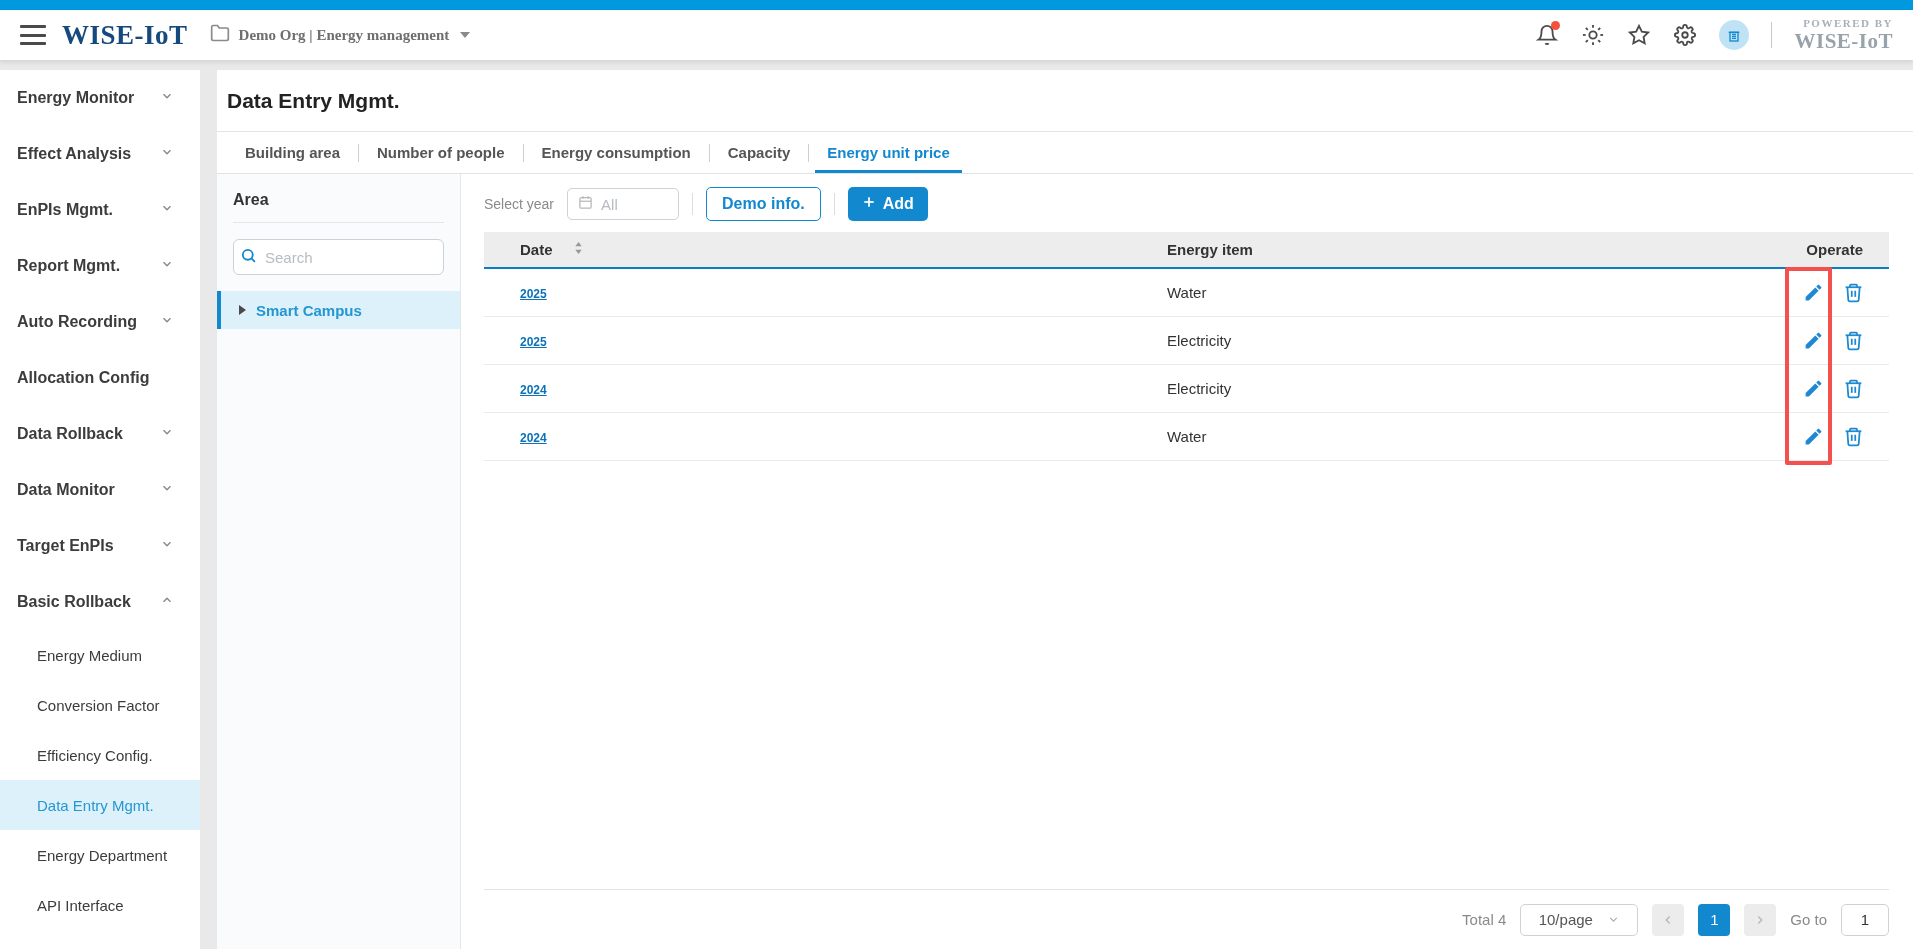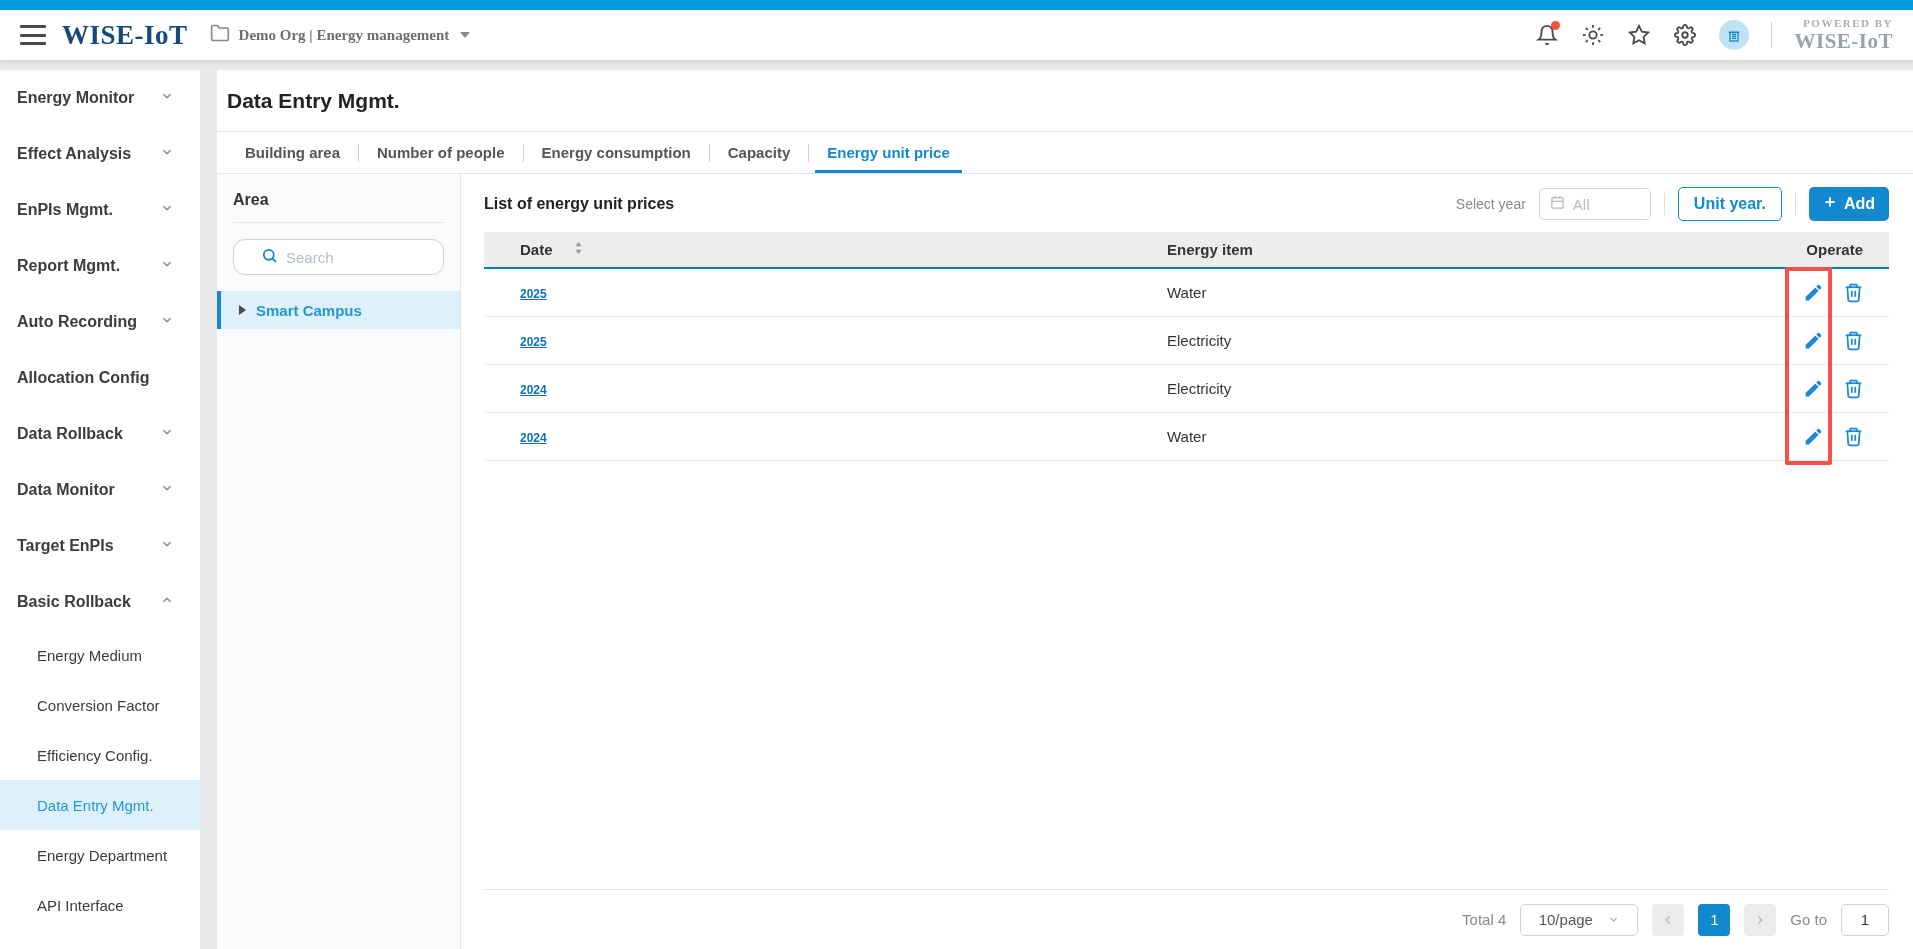--- a/index.html
+++ b/index.html
@@ -42,21 +42,21 @@
   .tab { position:relative; height:100%; display:flex; align-items:center; padding:0 18px; font-size:15px; color:#555; font-weight:600; cursor:pointer; }
   .tab.active { color:#1288cf; }
   .tab.active::after { content:""; position:absolute; left:6px; right:6px; bottom:0; height:3px; background:#1288cf; }
   .tab-div { width:1px; height:18px; background:#cfcfcf; }
 
   .content { flex:1; border-top:1px solid #e3e3e3; display:flex; min-height:0; }
 
   
   .area-panel { width:244px; background:#fafbfc; border-right:1px solid #e6e6e6; }
   .area-head { margin:0 16px; padding:17px 0 13px; font-size:16px; font-weight:700; color:#333; border-bottom:1px solid #e6e6e6; }
-  .searchbox { margin:16px; height:36px; border:1px solid #ccd2d8; border-radius:12px; background:#fff; display:flex; align-items:center; padding:0 27px; gap:8px; }
+  .searchbox { margin:16px; height:36px; border:1px solid #ccd2d8; border-radius:6px; background:#fff; display:flex; align-items:center; padding:0 6px; gap:8px; }
   .searchbox input { border:none; outline:none; flex:1; font-size:15px; color:#333; background:transparent; font-family:"Liberation Sans",sans-serif; }
   .searchbox input::placeholder { color:#b5bcc2; }
   .tree-item { height:38px; background:#ddf1fb; border-left:4px solid #1288cf; display:flex; align-items:center; gap:10px; padding-left:18px; cursor:pointer; }
   .tree-caret { width:0; height:0; border-top:5px solid transparent; border-bottom:5px solid transparent; border-left:7px solid #4a4a4a; }
   .tree-label { font-size:15px; color:#2596d1; font-weight:600; }
 
   
   .table-section { flex:1; display:flex; flex-direction:column; padding:8px 24px 0 23px; min-width:0; }
   .controls { height:44px; display:flex; align-items:center; }
   .list-title { font-size:16px; font-weight:700; color:#222; flex:1; }
@@ -270,36 +270,35 @@
         <input type="text" placeholder="Search" style="">
       </div>
       <div class="tree-item">
         <span class="tree-caret"></span>
         <span class="tree-label">Smart Campus</span>
       </div>
     </div>
 
     <div class="table-section">
       <div class="controls">
-        <div class="list-title">List of energy unit prices</div>
         <div class="ctrl-right">
           <span class="sel-year-label">Select year</span>
           <div class="yearbox">
             <span>
               <svg width="15" height="15" viewBox="0 0 24 24" fill="none" stroke="#b8b8b8" stroke-width="2">
                   <rect x="3" y="4" width="18" height="17" rx="2"></rect>
                   <line x1="16" y1="2" x2="16" y2="6"></line>
                   <line x1="8" y1="2" x2="8" y2="6"></line>
                   <line x1="3" y1="10" x2="21" y2="10"></line>
                 </svg>
             </span>
             <span class="val">All</span>
           </div>
           <div class="vdiv"></div>
-          <button class="btn-outline">Unit year.</button>
+          <button class="btn-outline">Demo info.</button>
           <div class="vdiv"></div>
           <button class="btn-primary">
             <span>
               <svg width="14" height="14" viewBox="0 0 24 24" fill="none" stroke="#fff" stroke-width="3">
                   <line x1="12" y1="4" x2="12" y2="20"></line>
                   <line x1="4" y1="12" x2="20" y2="12"></line>
                 </svg>
             </span>
             <span>Add</span>
           </button>

